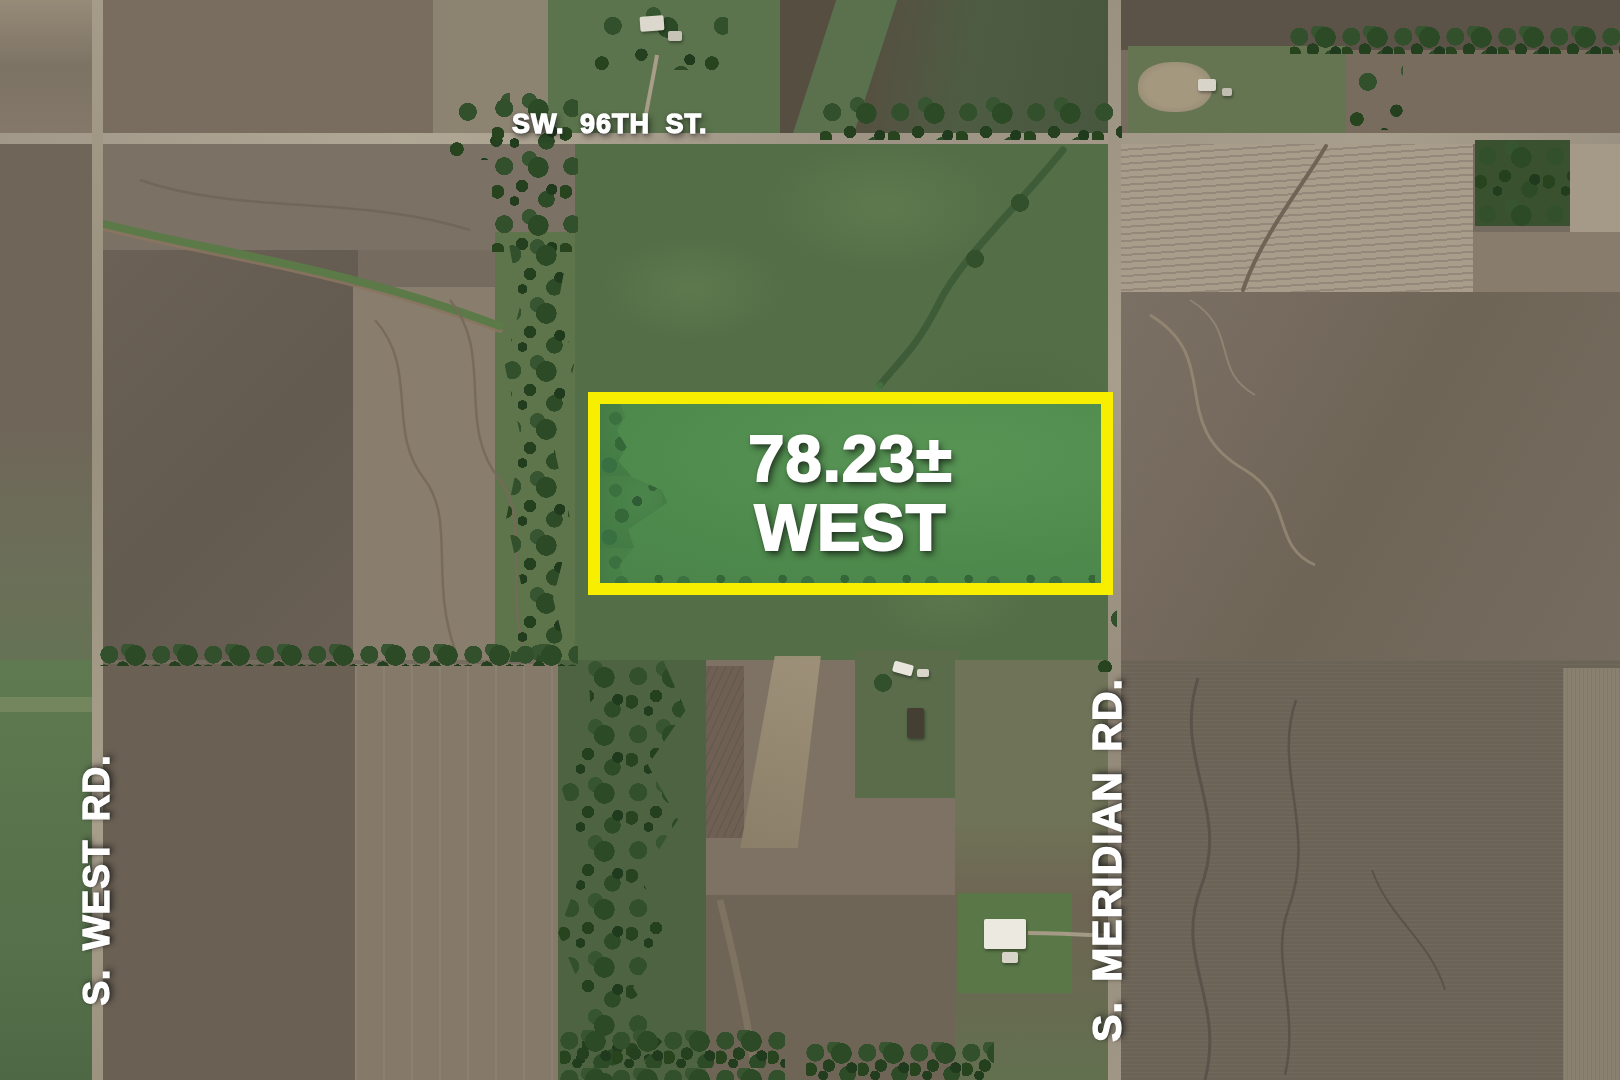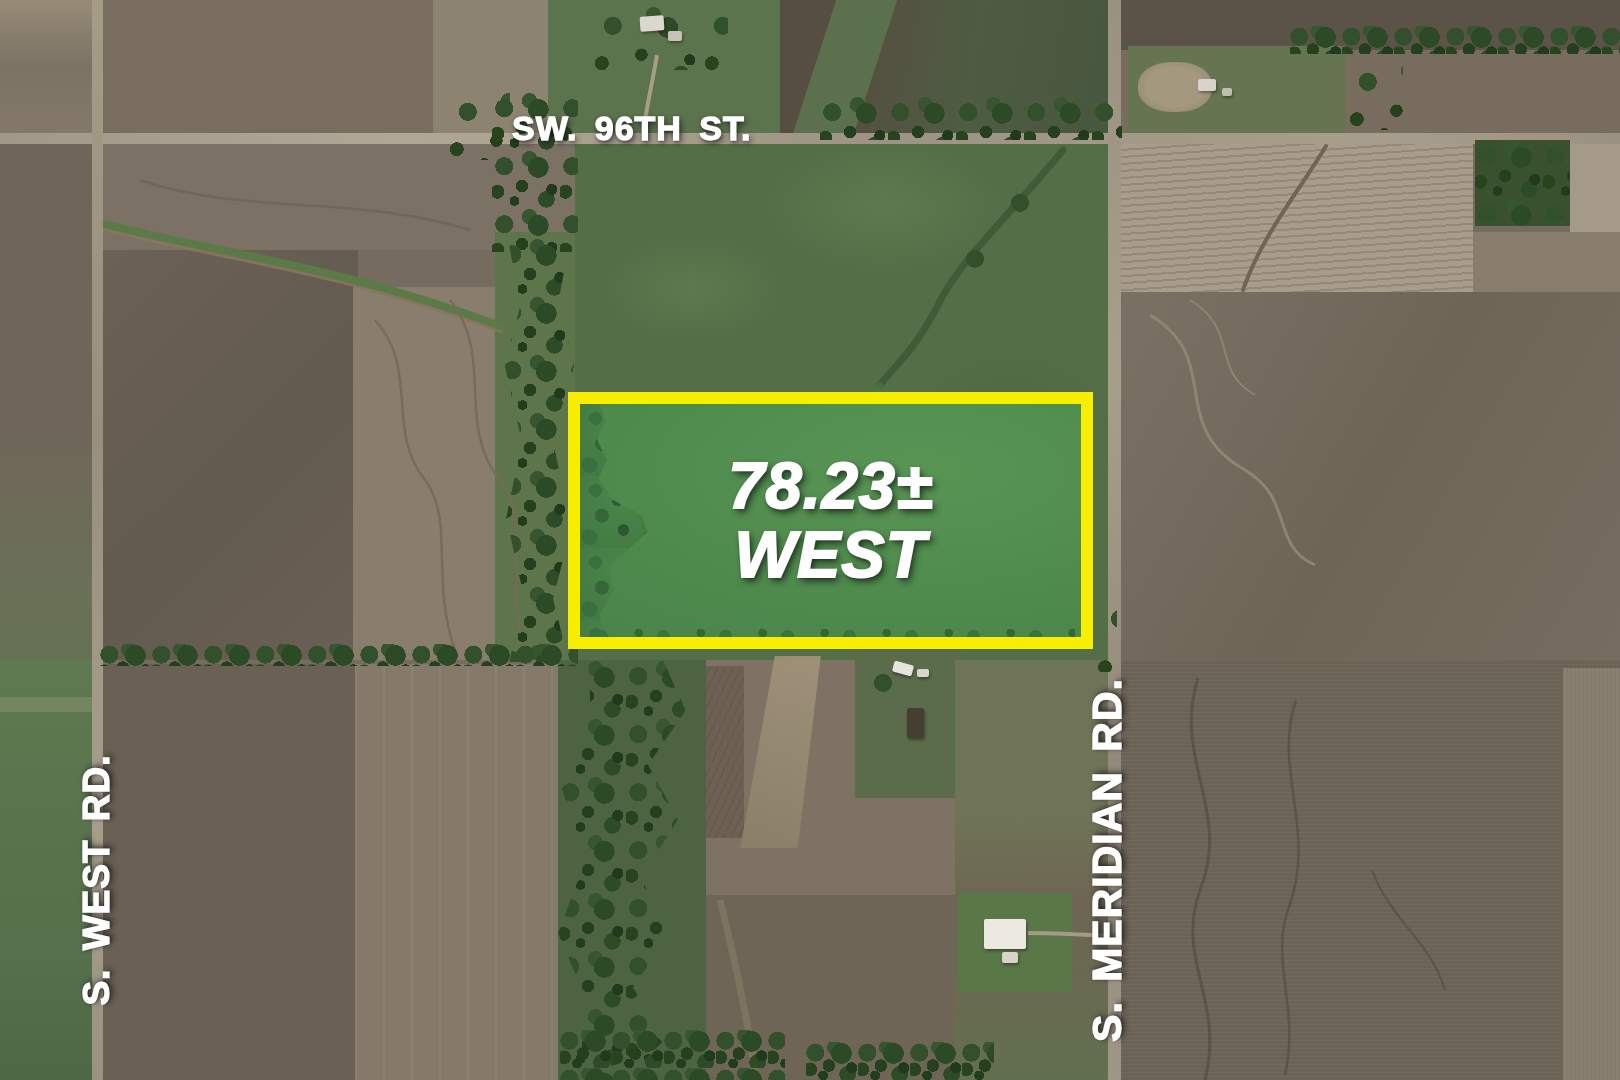--- a/index.html
+++ b/index.html
@@ -37,37 +37,37 @@
   .diaglines{background-image:repeating-linear-gradient(115deg, rgba(0,0,0,.07) 0 1.5px, transparent 1.5px 7px);}
   .furrows{background-image:repeating-linear-gradient(to bottom, rgba(255,255,255,.035) 0 1px, transparent 1px 4px);}
   .vstripes{background-image:repeating-linear-gradient(90deg, rgba(0,0,0,.055) 0 1px, transparent 1px 4px);}
   .mottle{background-image:
     radial-gradient(ellipse 130px 75px at 22% 28%, rgba(116,146,88,.28), transparent 70%),
     radial-gradient(ellipse 170px 95px at 58% 12%, rgba(124,154,92,.24), transparent 70%),
     radial-gradient(ellipse 150px 95px at 82% 52%, rgba(66,92,52,.28), transparent 70%),
     radial-gradient(ellipse 190px 105px at 32% 72%, rgba(72,98,58,.24), transparent 70%),
     radial-gradient(ellipse 120px 70px at 70% 88%, rgba(118,146,90,.20), transparent 70%);}
   
-  .parcel{position:absolute;left:568px;top:392px;width:525px;height:257px;z-index:6;
+  .parcel{position:absolute;left:588px;top:392px;width:525px;height:203px;z-index:6;
           box-sizing:border-box;border:12px solid #f8ef00;
-          background:radial-gradient(130% 120% at 68% 28%, #589555 0%, #4f8b4d 45%, #487f48 100%);font-style:italic;}
+          background:radial-gradient(130% 120% at 68% 28%, #589555 0%, #4f8b4d 45%, #487f48 100%);}
   .parcel-trees{position:absolute;left:0;top:0;width:70px;height:100%;z-index:2;
           background-color:rgba(47,92,53,.28);
           clip-path:polygon(0 0,28% 0,36% 7%,24% 15%,38% 24%,26% 32%,46% 41%,88% 48%,96% 55%,70% 62%,40% 70%,48% 80%,28% 90%,34% 100%,0 100%);}
   .parcel-bottom-trees{position:absolute;left:6px;right:6px;bottom:0;height:15px;z-index:2;opacity:.9;}
   .parcel-label{position:absolute;inset:0;z-index:3;display:flex;flex-direction:column;
           align-items:center;justify-content:center;text-align:center;}
   .parcel-label span{display:block;color:#fff;font-weight:700;font-size:65px;line-height:1.05;
           letter-spacing:1px;-webkit-text-stroke:2px #fff;
           text-shadow:3px 4px 7px rgba(22,34,22,.85), 0 1px 3px rgba(0,0,0,.5);}
   
   .map-label{position:absolute;z-index:7;color:#fff;font-weight:700;white-space:nowrap;
           letter-spacing:1px;word-spacing:7px;-webkit-text-stroke:1.3px #fff;
           text-shadow:2px 3px 6px rgba(25,25,25,.9), 0 1px 3px rgba(0,0,0,.5);}
-  .lab-top{left:512px;top:109px;font-size:34px;}
+  .lab-top{left:512px;top:109px;font-size:27px;}
   .lab-west{left:97px;top:880px;font-size:37px;transform:translate(-50%,-50%) rotate(-90deg);}
   .lab-mer{left:1107px;top:860px;font-size:41px;transform:translate(-50%,-50%) rotate(-90deg);}
 </style>
 </head>
 <body>
 
 <div class="stage">
 
   <div class="f" style="left:0;top:0;width:92px;height:133px;background:linear-gradient(#968b77,#7d7365 50%,#837869);"></div>
   <div class="f" style="left:103px;top:0;width:330px;height:133px;background:#786d5f;"></div>

